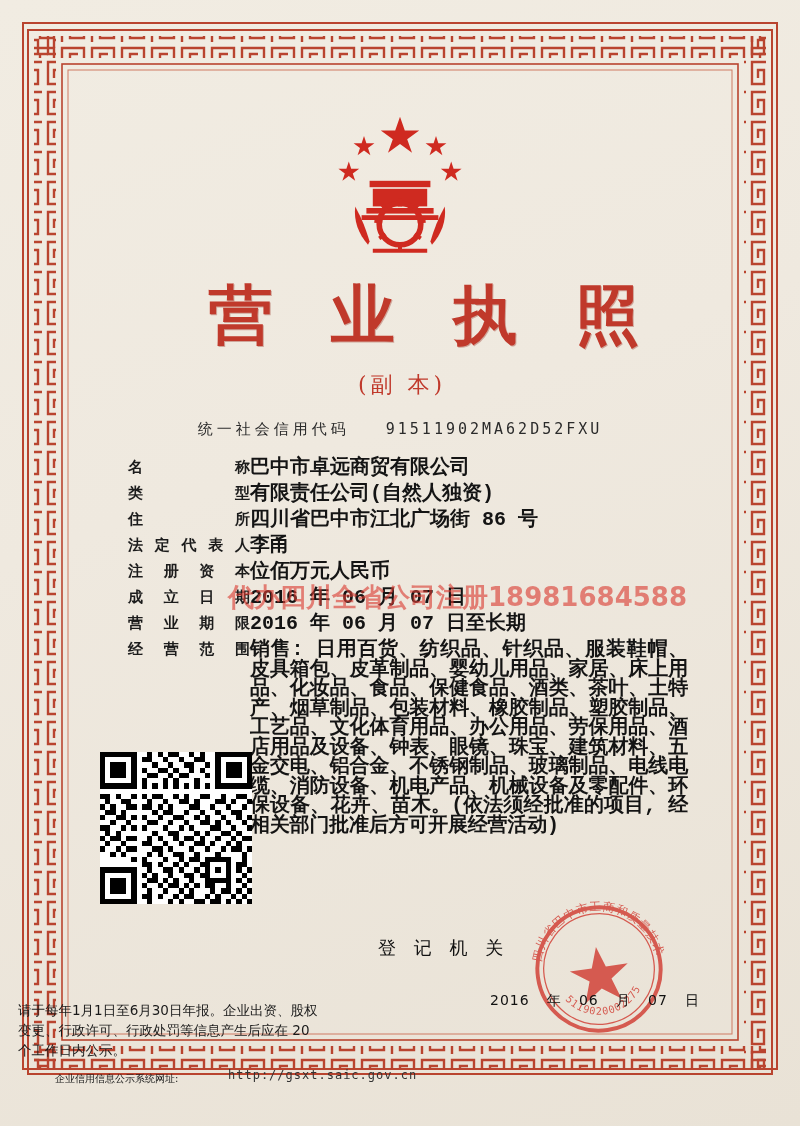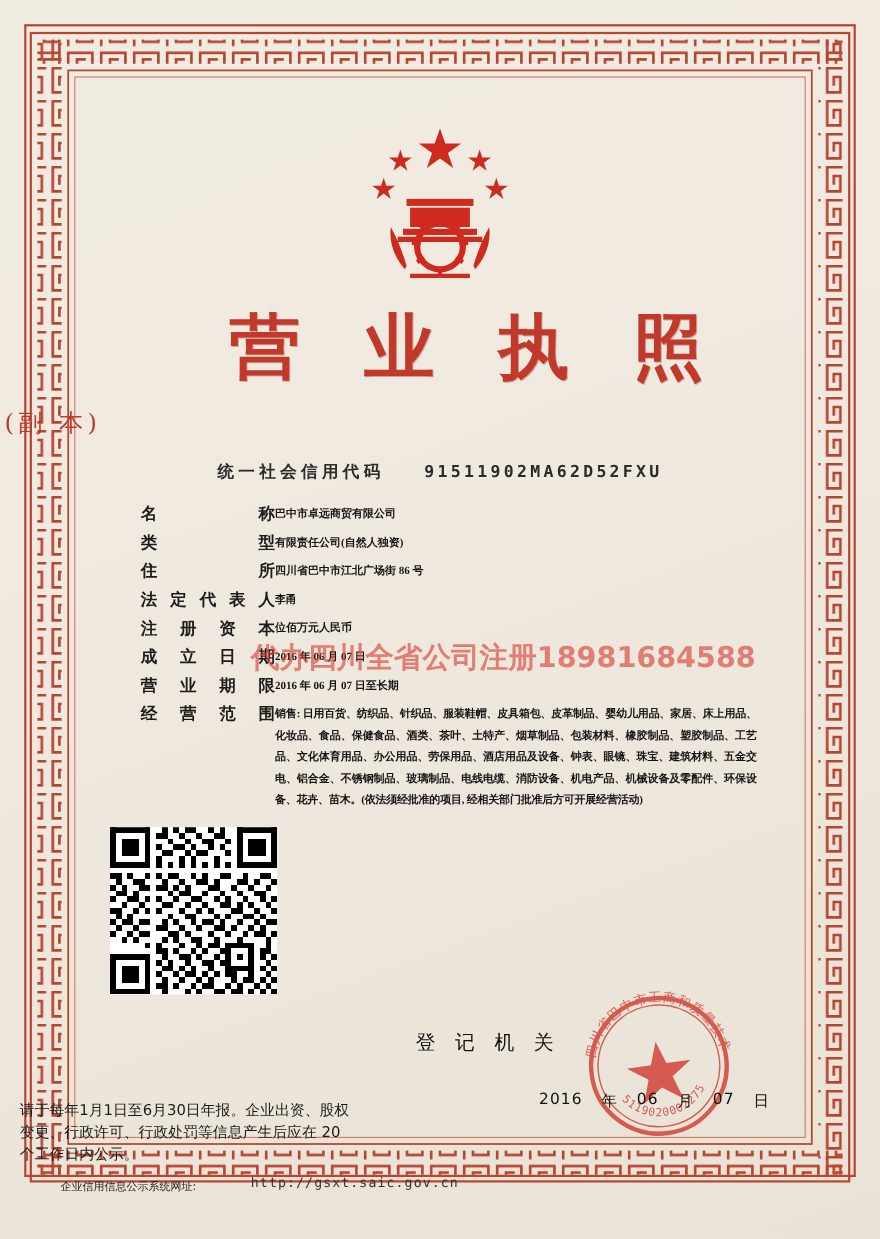--- a/index.html
+++ b/index.html
@@ -46,36 +46,36 @@
     letter-spacing: 18px;
     color: #c0392b;
     text-shadow: 1px 1px 0 rgba(150,40,25,.35);
     text-indent: 18px;
     padding-left: 48px;
   }
   .subtitle {
     position: absolute;
     top: 370px;
     left: 0; right: 0;
+    text-align: center;
     font-family: "DejaVu Serif", "Liberation Serif", serif;
     font-size: 22px;
     letter-spacing: 4px;
     color: #c0392b;
     text-indent: 4px;
   }
   .credit-code {
     position: absolute;
     top: 420px;
     left: 0; right: 0;
     text-align: center;
     font-size: 15px;
     letter-spacing: 3px;
     color: #2b2b2b;
     font-family: "DejaVu Sans Mono", "Liberation Mono", monospace;
-    font-weight: bold;
   }
   .credit-code .cc-label {
     font-family: "DejaVu Sans", "Liberation Sans", sans-serif;
     letter-spacing: 4px;
   }
   
   .fields {
     position: absolute;
     top: 458px;
     left: 128px;
@@ -93,24 +93,24 @@
     color: #1c1c1c;
     letter-spacing: 0px;
     display: flex;
     justify-content: space-between;
     font-family: "DejaVu Sans", "Liberation Sans", sans-serif;
     font-weight: 600;
   }
   .field-label span { display:inline-block; }
   .field-value {
     flex: 1;
-    font-size: 10px;
+    font-size: 20px;
     color: #141414;
     line-height: 19px;
-    font-family: Liberation Serif, serif;
+    font-family: Liberation Mono, monospace;
     font-weight: 600;
   }
   .field-value.scope {
     line-height: 19.5px;
     text-align: justify;
     font-weight: 600;
     letter-spacing: -0.2px;
   }
   
   .qr {

